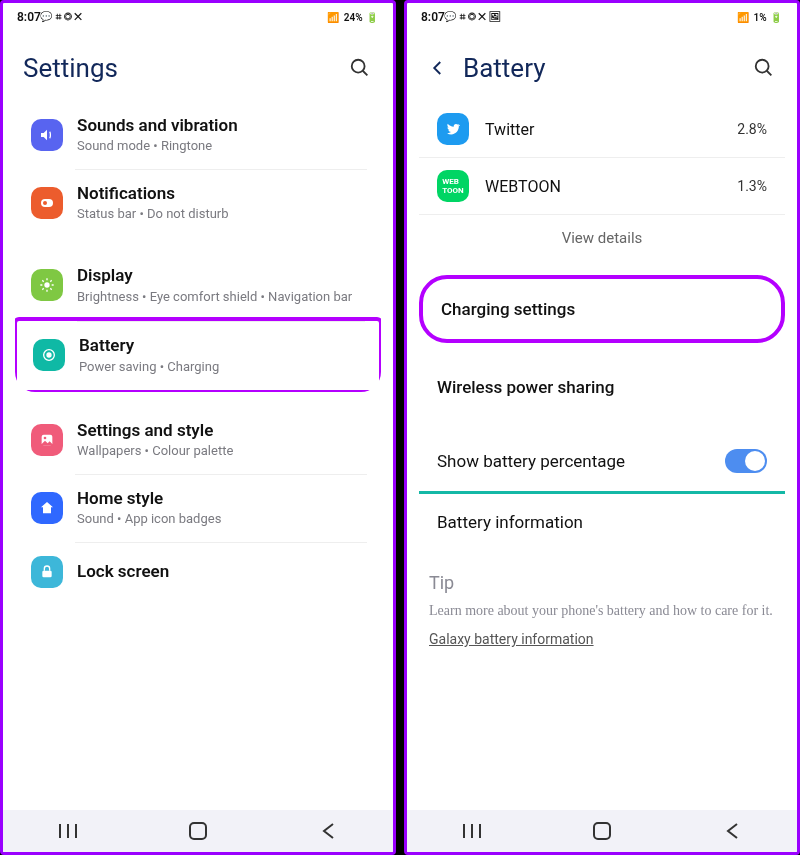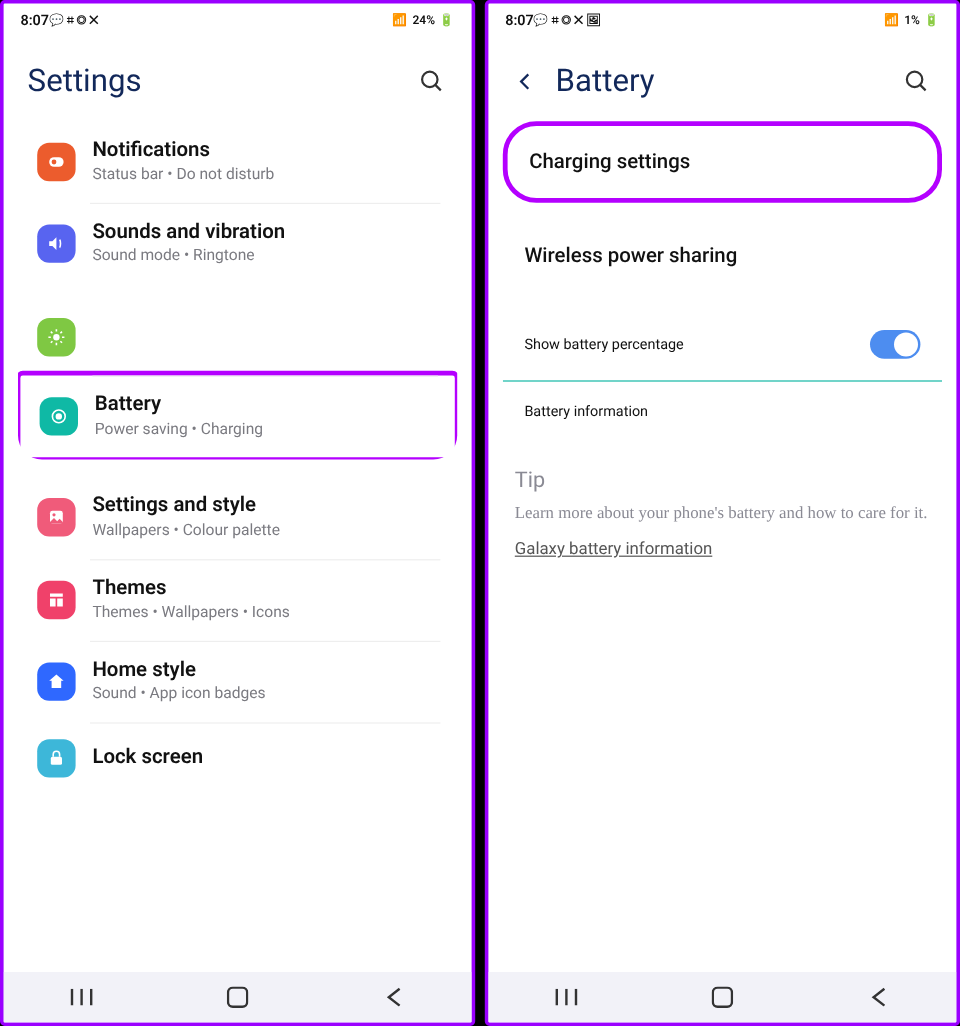--- a/index.html
+++ b/index.html
@@ -82,22 +82,22 @@
   background:#fff; border-radius:28px; margin: 0 12px 14px; padding: 20px 18px;
   font-size: 17px; font-weight: 500; color:#111; cursor:pointer;
 }
 .simple-row.highlighted { border: 4px solid #b400ff; }
 .usage-row { display:flex; align-items:center; padding: 12px 18px; }
 .usage-row + .usage-row { border-top: 1px solid #eee; }
 .app-icon { width:32px; height:32px; border-radius:10px; margin-right:16px; display:flex; align-items:center; justify-content:center; font-size:14px; font-weight:700; color:#fff;}
 .usage-name { flex:1; font-size:16px; color:#111; }
 .usage-pct { font-size:14px; color:#333; }
 .view-details { text-align:center; padding: 14px; color:#666; font-size:15px; cursor:pointer; border-top:1px solid #eee;}
-.toggle-row { display:flex; align-items:center; justify-content:space-between; padding:18px; font-size:12px; color:#111; cursor:pointer;}
-.toggle-row + .toggle-row { border-top:1px solid #14b8a6;}
+.toggle-row { display:flex; align-items:center; justify-content:space-between; padding:18px; font-size:17px; color:#111; cursor:pointer;}
+.toggle-row + .toggle-row { border-top:3px solid #14b8a6;}
 .toggle {
   width: 42px; height:24px; border-radius:12px; background:#4d8df0; position:relative;
 }
 .toggle::after { content:""; position:absolute; right:2px; top:2px; width:20px; height:20px; border-radius:50%; background:#fff;}
 .tip { padding: 8px 22px 12px; }
 .tip-h { font-size:18px; color:#8a8a94; margin-bottom:8px;}
 .tip-p { font-size:14px; color:#8a8a94; line-height:1.45; margin-bottom:8px;font-family:Liberation Serif, serif;}
 .tip-link { font-size:14px; color:#555; text-decoration:underline; cursor:pointer;}
 .navbar {
   margin-top:auto; height:42px; display:flex; justify-content:space-around; align-items:center;
@@ -121,41 +121,41 @@
     <div class="search-icon-wrap">
       <svg width="22" height="22" viewBox="0 0 24 24" fill="none" stroke="#333" stroke-width="2">
           <circle cx="10" cy="10" r="7"></circle>
           <line x1="20" y1="20" x2="15" y2="15"></line>
         </svg>
     </div>
   </div>
 
   <div class="card">
     <div class="row">
+      <div class="icon-circle" style="background:#5864f0">
+        <svg width="16" height="16" viewBox="0 0 24 24" fill="#fff">
+            <path d="M3 9v6h4l5 5V4L7 9H3z"></path>
+            <path d="M16 7c1.5 1.5 1.5 8.5 0 10" stroke="#fff" fill="none" stroke-width="2"></path>
+          </svg>
+      </div>
+      <div class="row-text">
+        <div class="row-title">Sounds and vibration</div>
+        <div class="row-sub">Sound mode  •  Ringtone</div>
+      </div>
+    </div>
+    <div class="row">
       <div class="icon-circle" style="background:#ec5c2d">
         <svg width="16" height="16" viewBox="0 0 24 24" fill="#fff">
             <rect x="3" y="6" width="18" height="12" rx="6"></rect>
             <circle cx="9" cy="12" r="3" fill="#ec5c2d"></circle>
           </svg>
       </div>
       <div class="row-text">
         <div class="row-title">Notifications</div>
         <div class="row-sub">Status bar  •  Do not disturb</div>
-      </div>
-    </div>
-    <div class="row">
-      <div class="icon-circle" style="background:#5864f0">
-        <svg width="16" height="16" viewBox="0 0 24 24" fill="#fff">
-            <path d="M3 9v6h4l5 5V4L7 9H3z"></path>
-            <path d="M16 7c1.5 1.5 1.5 8.5 0 10" stroke="#fff" fill="none" stroke-width="2"></path>
-          </svg>
-      </div>
-      <div class="row-text">
-        <div class="row-title">Sounds and vibration</div>
-        <div class="row-sub">Sound mode  •  Ringtone</div>
       </div>
     </div>
   </div>
 
   <div class="card">
     <div class="row">
       <div class="icon-circle" style="background:#7fc843">
         <svg width="16" height="16" viewBox="0 0 24 24" fill="#fff">
             <circle cx="12" cy="12" r="4"></circle>
             <g stroke="#fff" stroke-width="2">
@@ -163,20 +163,24 @@
               <line x1="12" y1="19" x2="12" y2="22"></line>
               <line x1="2" y1="12" x2="5" y2="12"></line>
               <line x1="19" y1="12" x2="22" y2="12"></line>
               <line x1="5" y1="5" x2="7" y2="7"></line>
               <line x1="17" y1="17" x2="19" y2="19"></line>
               <line x1="5" y1="19" x2="7" y2="17"></line>
               <line x1="17" y1="7" x2="19" y2="5"></line>
             </g>
           </svg>
       </div>
+      <div class="row-text">
+        <div class="row-title">Display</div>
+        <div class="row-sub">Brightness  •  Eye comfort shield  •  Navigation bar</div>
+      </div>
     </div>
     <div class="row highlight-box">
       <div class="icon-circle" style="background:#0fb9a5">
         <svg width="16" height="16" viewBox="0 0 24 24" fill="none" stroke="#fff" stroke-width="2">
             <circle cx="12" cy="12" r="8"></circle>
             <circle cx="12" cy="12" r="3" fill="#fff"></circle>
           </svg>
       </div>
       <div class="row-text">
         <div class="row-title">Battery</div>
@@ -190,31 +194,20 @@
       <div class="icon-circle" style="background:#f05b7a">
         <svg width="16" height="16" viewBox="0 0 24 24" fill="#fff">
             <rect x="4" y="4" width="16" height="16" rx="3"></rect>
             <circle cx="9" cy="9" r="2" fill="#f05b7a"></circle>
             <path d="M4 18l5-5 4 4 3-3 4 4v2H4z" fill="#f05b7a"></path>
           </svg>
       </div>
       <div class="row-text">
         <div class="row-title">Settings and style</div>
         <div class="row-sub">Wallpapers  •  Colour palette</div>
-      </div>
-    </div>
-    <div class="row">
-      <div class="icon-circle" style="background:#f0416a">
-        <svg width="16" height="16" viewBox="0 0 24 24" fill="#fff">
-            <path d="M4 4h16v4H4zM4 10h7v10H4zM13 10h7v10h-7z"></path>
-          </svg>
-      </div>
-      <div class="row-text">
-        <div class="row-title">Themes</div>
-        <div class="row-sub">Themes  •  Wallpapers  •  Icons</div>
       </div>
     </div>
     <div class="row">
       <div class="icon-circle" style="background:#2f68ff">
         <svg width="16" height="16" viewBox="0 0 24 24" fill="#fff">
             <path d="M12 3l9 8h-3v9H6v-9H3z"></path>
           </svg>
       </div>
       <div class="row-text">
         <div class="row-title">Home style</div>
@@ -270,20 +263,37 @@
     </div>
     <div class="title">Battery</div>
     <div class="search-icon-wrap">
       <svg width="22" height="22" viewBox="0 0 24 24" fill="none" stroke="#333" stroke-width="2">
           <circle cx="10" cy="10" r="7"></circle>
           <line x1="20" y1="20" x2="15" y2="15"></line>
         </svg>
     </div>
   </div>
 
+  <div class="card">
+    <div class="usage-row">
+      <div class="app-icon" style="background:#1d9bf0">
+        <svg width="16" height="16" viewBox="0 0 24 24" fill="#fff">
+            <path d="M22 5.9c-.7.3-1.5.6-2.3.7.8-.5 1.5-1.3 1.8-2.2-.8.5-1.7.8-2.6 1-1.5-1.6-4.1-1.3-5.3.6-.5.8-.7 1.8-.5 2.7C9.4 8.5 6.3 6.9 4.1 4.3c-1.1 1.9-.5 4.3 1.3 5.5-.6 0-1.2-.2-1.8-.5 0 2 1.4 3.8 3.4 4.2-.6.2-1.3.2-1.9.1.5 1.7 2.1 2.9 3.9 2.9-1.7 1.3-3.8 2-6 1.7 1.9 1.2 4.1 1.9 6.3 1.9 7.5 0 11.7-6.4 11.4-12.1.8-.6 1.5-1.3 2.1-2.1z"></path>
+          </svg>
+      </div>
+      <div class="usage-name">Twitter</div>
+      <div class="usage-pct">2.8%</div>
+    </div>
+    <div class="usage-row">
+      <div class="app-icon" style="background:#00d564;font-size:8px">WEB<br>TOON</div>
+      <div class="usage-name">WEBTOON</div>
+      <div class="usage-pct">1.3%</div>
+    </div>
+    <div class="view-details">View details</div>
+  </div>
 
   <div class="simple-row highlighted">Charging settings</div>
 
   <div class="simple-row">Wireless power sharing</div>
 
   <div class="card">
     <div class="toggle-row">
       <span>Show battery percentage</span>
       <div class="toggle"></div>
     </div>

